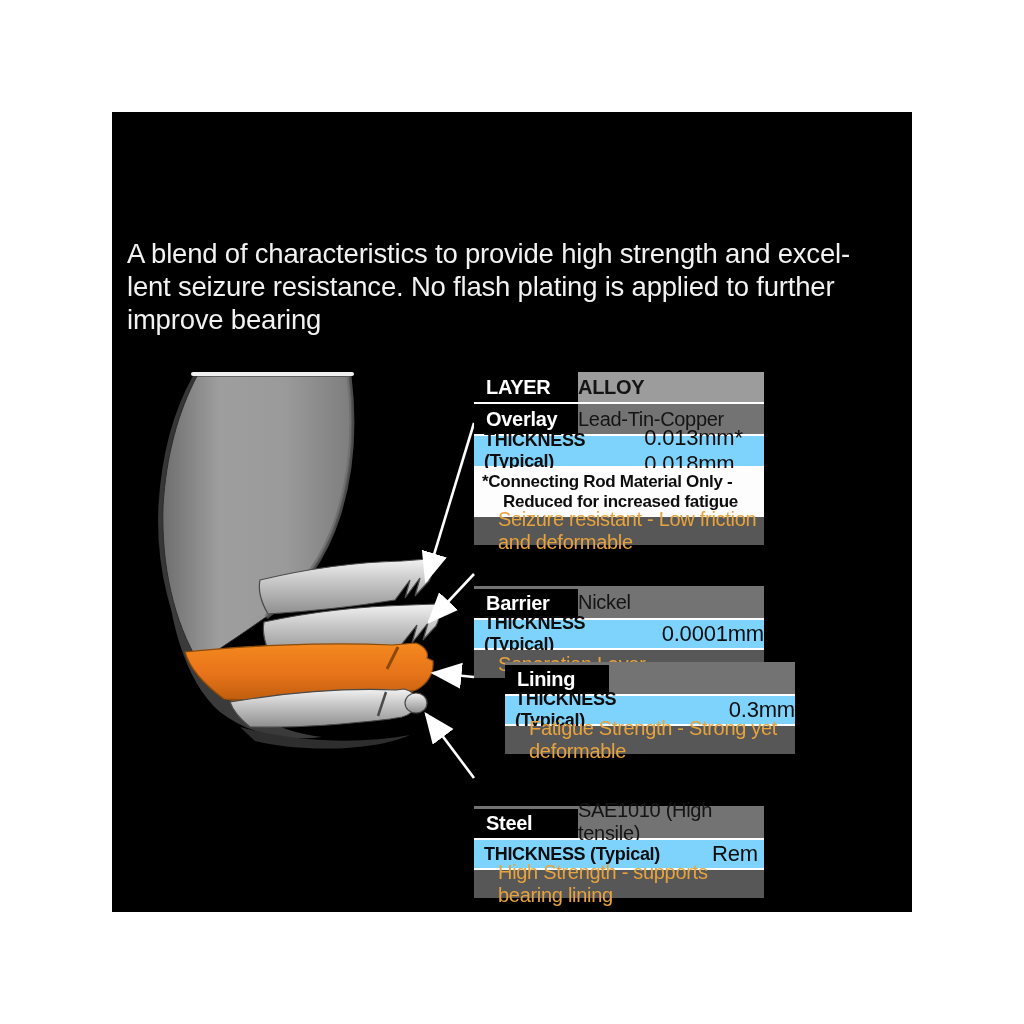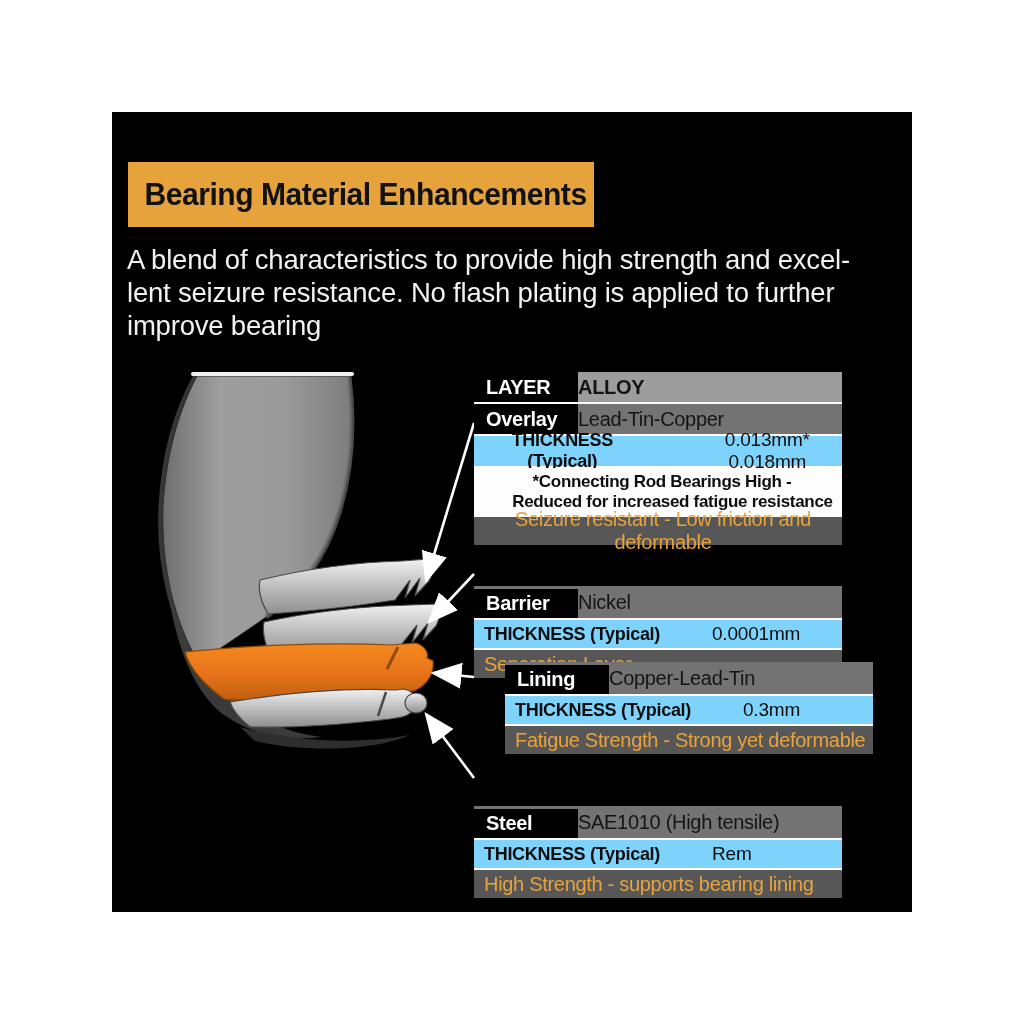--- a/index.html
+++ b/index.html
@@ -13,68 +13,65 @@
   #banner{
     position:absolute;left:128px;top:162px;width:466px;height:65px;
     background:#E6A33B;display:flex;align-items:center;
   }
   #banner h1{
     margin:0;padding:0 0 0 17px;font-size:31px;font-weight:bold;color:#111;
     letter-spacing:-0.5px;transform:scaleX(0.97);transform-origin:left center;white-space:nowrap;
   }
   
   #intro{
-    position:absolute;left:127px;top:243px;width:778px;color:#F2F2F2;
+    position:absolute;left:127px;top:237px;width:778px;color:#F2F2F2;
     font-size:27.5px;line-height:33px;letter-spacing:-0.2px;
   }
   
   #art{position:absolute;left:0;top:0;width:1024px;height:1024px;z-index:2;pointer-events:none;}
   
   #wm{
     position:absolute;left:437px;top:497px;z-index:6;
     font-size:42px;font-weight:bold;letter-spacing:1.5px;
     color:rgba(205,205,205,0.30);white-space:nowrap;pointer-events:none;
   }
   
-  .tsec{position:absolute;left:474px;width:368px;z-index:3;text-align:center;}
+  .tsec{position:absolute;left:474px;width:290px;z-index:3;}
   .trow{position:relative;display:flex;align-items:stretch;width:100%;}
   .sepb{border-bottom:2px solid #fff;}
   .row-label{height:32px;background:#737373;}
   .row-label.hdr{background:#9C9C9C;}
   .row-label.tall{height:34px;}
   .lcell{
     width:104px;background:#000;color:#fff;font-weight:bold;font-size:20px;
     padding-left:12px;display:flex;align-items:center;letter-spacing:-0.3px;
   }
   .tall .lcell{margin-top:3px;}
   .vcell{
     flex:1;display:flex;align-items:center;
     font-size:20px;color:#141414;letter-spacing:-0.3px;
   }
   .vcell.bold{font-weight:bold;}
   .row-thick{height:32px;background:#7dd3fc;align-items:center;padding-left:10px;gap:45px;}
   .row-thick .tl{font-weight:bold;font-size:18px;color:#0d0d0d;letter-spacing:-0.3px;}
-  .row-thick .tv{font-size:19px;color:#0d0d0d;margin-left:7px;letter-spacing:-0.2px;}
+  .row-thick .tv{font-size:22px;color:#0d0d0d;margin-left:7px;letter-spacing:-0.2px;}
   .row-note{height:49px;background:#FDFDFD;display:block;padding:4px 0 0 8px;}
   .row-note div{font-size:17px;font-weight:bold;line-height:20px;color:#0d0d0d;letter-spacing:-0.3px;}
   .row-note div.l2{margin-left:21px;}
   .row-benefit{
-    height:28px;background:#575757;align-items:center;padding-left:10px;
+    height:28px;background:#575757;align-items:center;padding-left:24px;
     color:#E8A33C;font-size:20px;letter-spacing:-0.3px;
   }
 </style>
 </head>
 <body>
 
 <div id="canvas">
   <div id="panel"></div>
 
-  <div id="banner">
-    <h1>Bearing Material Enhancements</h1>
-  </div>
 
   <div id="intro">
     <div>A blend of characteristics to provide high strength and excel-</div>
     <div>lent seizure resistance. No flash plating is applied to further</div>
     <div>improve bearing</div>
   </div>
 
   <svg id="art" viewBox="0 0 1024 1024" xmlns="http://www.w3.org/2000/svg">
     <defs>
       <linearGradient id="gShell" x1="0" y1="0" x2="1" y2="0">
@@ -132,42 +129,41 @@
     </div>
     <div class="trow row-label sepb">
       <div class="lcell">Overlay</div>
       <div class="vcell">Lead-Tin-Copper</div>
     </div>
     <div class="trow row-thick sepb">
       <span class="tl">THICKNESS (Typical)</span>
       <span class="tv">0.013mm* 0.018mm</span>
     </div>
     <div class="trow row-note sepb">
-      <div>*Connecting Rod Bearings High -</div>
+      <div>*Connecting Rod Material Only -</div>
       <div class="l2">Reduced for increased fatigue resistance</div>
     </div>
     <div class="trow row-benefit">Seizure resistant - Low friction and deformable</div>
   </div>
 
   <div class="tsec" style="top:586px;">
     <div class="trow row-label tall sepb">
       <div class="lcell">Barrier</div>
       <div class="vcell">Nickel</div>
     </div>
     <div class="trow row-thick sepb" style="height:30px;">
       <span class="tl">THICKNESS (Typical)</span>
       <span class="tv">0.0001mm</span>
     </div>
     <div class="trow row-benefit">Separation Layer</div>
   </div>
 
   <div class="tsec" style="top:662px;margin-left:31px;">
     <div class="trow row-label tall sepb">
       <div class="lcell">Lining</div>
-      <div class="vcell">Copper-Lead-Tin</div>
     </div>
     <div class="trow row-thick sepb" style="height:30px;">
       <span class="tl">THICKNESS (Typical)</span>
       <span class="tv">0.3mm</span>
     </div>
     <div class="trow row-benefit">Fatigue Strength - Strong yet deformable</div>
   </div>
 
   <div class="tsec" style="top:766px;margin-top:40px;">
     <div class="trow row-label tall sepb">

